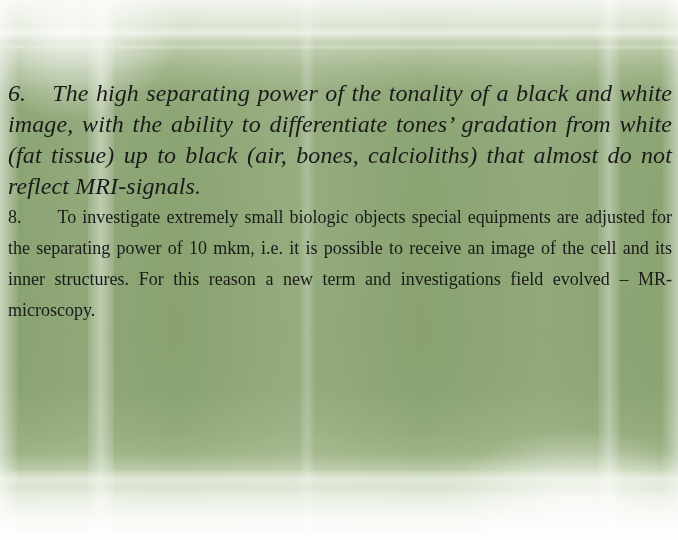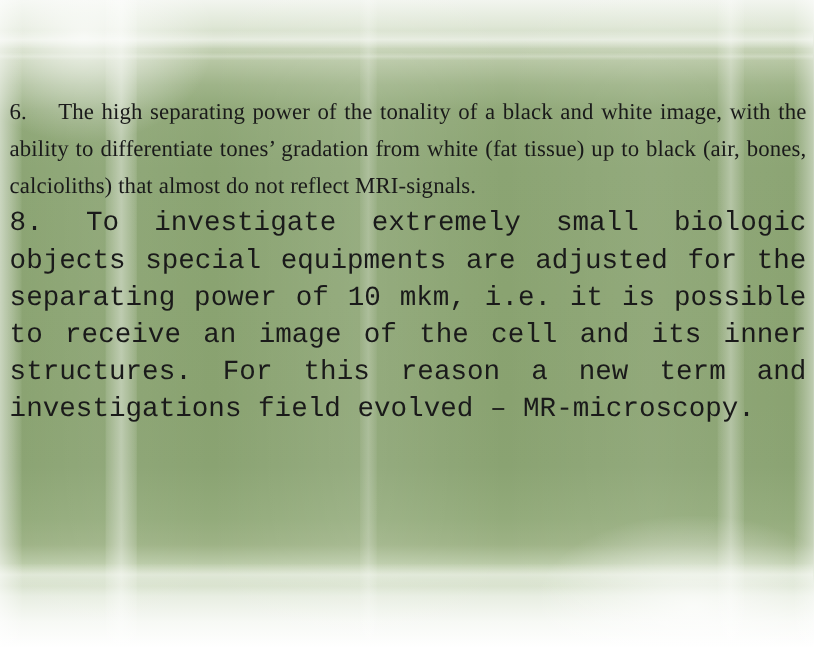--- a/index.html
+++ b/index.html
@@ -92,27 +92,28 @@
   }
 
   .para {
     color: #1a1a1a;
     margin: 0 0 0 0;
     text-align: justify;
     text-justify: inter-word;
   }
   .serif-para {
     font-family: "Liberation Serif", "DejaVu Serif", serif;
-    font-size: 19px;
+    font-size: 24px;
     line-height: 31px;
     letter-spacing: 0.1px;
+    font-style: italic;
   }
   .sans-para {
-    font-family: Liberation Mono, monospace;
-    font-size: 23px;
+    font-family: Liberation Serif, serif;
+    font-size: 18px;
     line-height: 31px;
     letter-spacing: 0px;
   }
   .num {
     display: inline;
   }
   .lead-gap {
     display: inline-block;
     width: 26px;
   }

